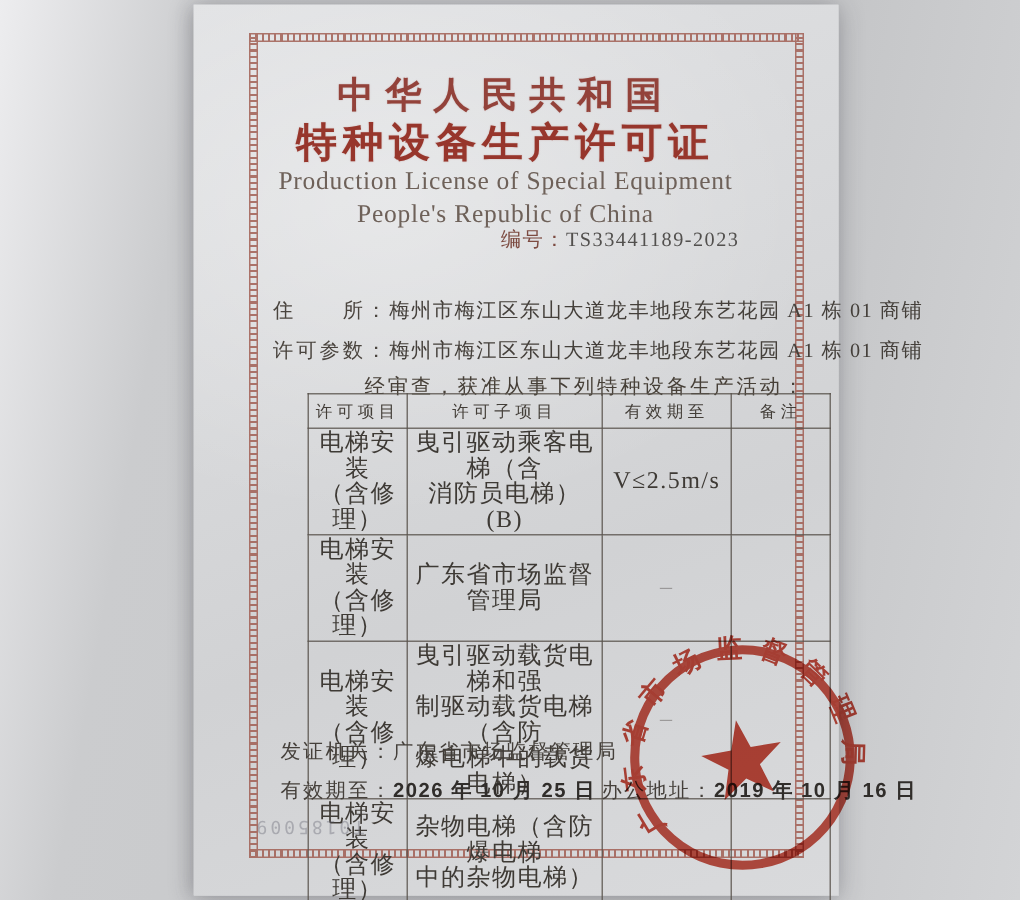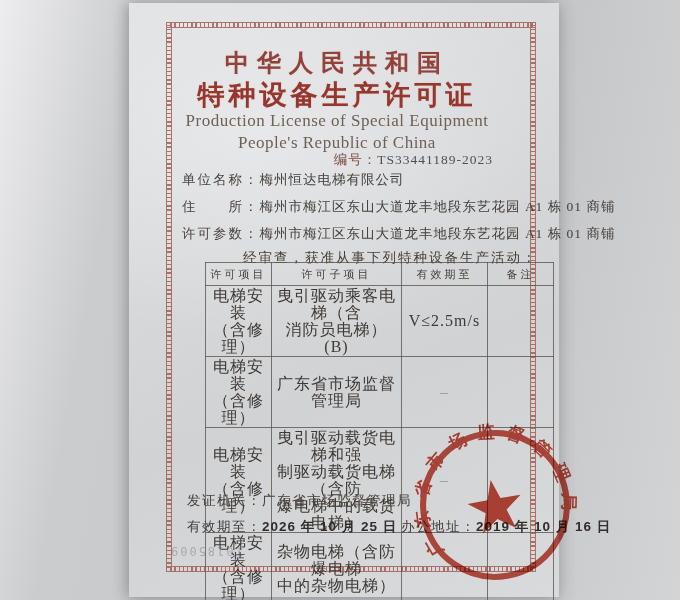--- a/index.html
+++ b/index.html
@@ -118,23 +118,20 @@
 
   <div class="abs title-cn1">中华人民共和国</div>
   <div class="abs title-en title-en1">Production License of Special Equipment</div>
   <div class="abs title-cn2">特种设备生产许可证</div>
   <div class="abs title-en title-en2">People's Republic of China</div>
 
   <div class="abs serial-line">
     <span class="lab">编号：</span><span class="val">TS33441189-2023</span>
   </div>
 
-  <div class="abs info-line row-unit">
-    <span class="lab">单位名称：</span><span>梅州恒达电梯有限公司</span>
-  </div>
   <div class="abs info-line row-resid">
     <span class="lab">住　　所：</span><span>梅州市梅江区东山大道龙丰地段东艺花园 A1 栋 01 商铺</span>
   </div>
   <div class="abs info-line row-office">
     <span class="lab">许可参数：</span><span>梅州市梅江区东山大道龙丰地段东艺花园 A1 栋 01 商铺</span>
   </div>
   <div class="abs info-line row-approve">经审查，获准从事下列特种设备生产活动：</div>
 
   <table class="lic">
     <colgroup>

